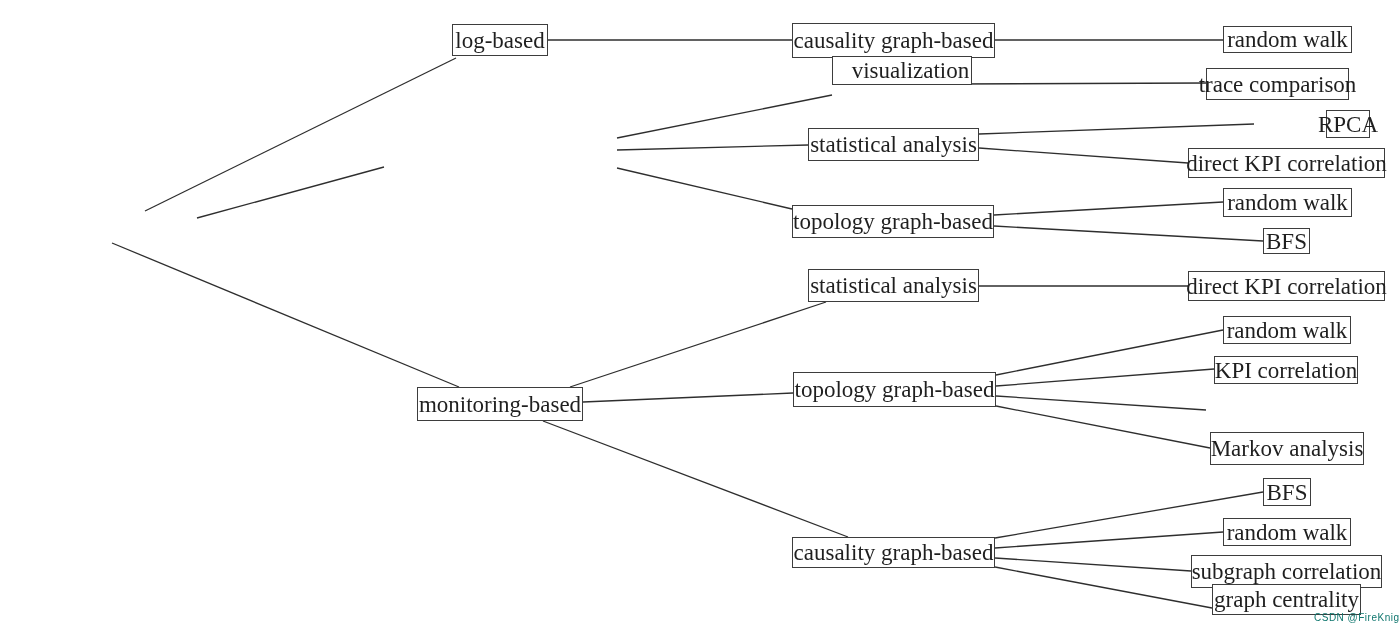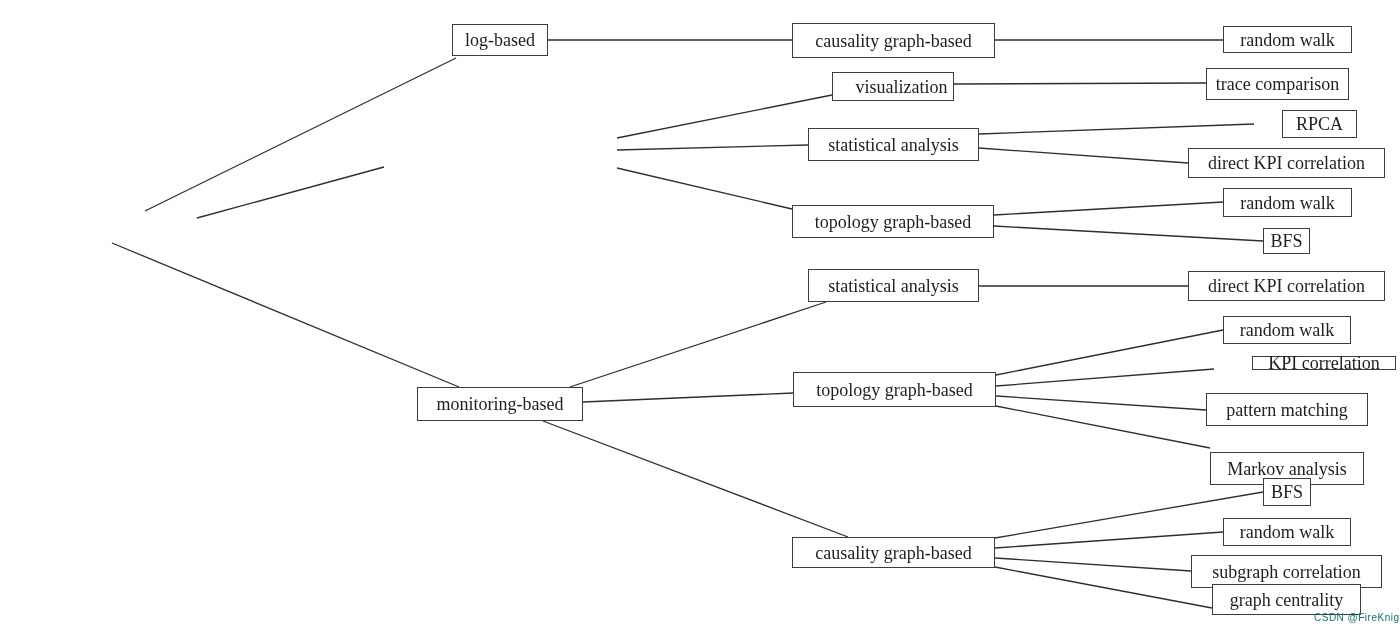--- a/index.html
+++ b/index.html
@@ -21,21 +21,21 @@
     stroke-width: 1.3;
   }
   .node {
     position: absolute;
     box-sizing: border-box;
     background: #ffffff;
     border: 1.5px solid #3d3d3d;
     display: flex;
     align-items: center;
     justify-content: center;
-    font-size: 18px;
+    font-size: 23px;
     color: #1f1f1f;
     white-space: nowrap;
     line-height: 1;
   }
   .watermark {
     position: absolute;
     left: 1314px;
     top: 612px;
     font-family: "Liberation Sans", sans-serif;
     font-size: 10px;
@@ -77,39 +77,38 @@
     <line x1="995" y1="567" x2="1212" y2="608"></line>
   </svg>
 
 
   <div class="node" style="left:452px;  top:24px;  width:96px;  height:32px;">log-based</div>
   <div class="node" style="left:417px;  top:387px; width:166px; height:34px;">monitoring-based</div>
 
   <div class="node" style="left:792px;  top:23px;  width:203px; height:35px;">causality graph-based</div>
   <div class="node" style="left:1223px; top:26px;  width:129px; height:27px;">random walk</div>
 
-  <div class="node" style="left:832px;  top:72px;  width:122px; height:29px;padding-left:17px;">visualization</div>
+  <div class="node" style="left:832px;  top:56px;  width:140px; height:29px;padding-left:17px;">visualization</div>
   <div class="node" style="left:1206px; top:68px;  width:143px; height:32px;">trace comparison</div>
 
   <div class="node" style="left:808px;  top:128px; width:171px; height:33px;">statistical analysis</div>
-  <div class="node" style="left:1282px; top:110px; width:75px;  height:28px;">RPCA</div>
+  <div class="node" style="left:1326px; top:110px; width:44px;  height:28px;">RPCA</div>
   <div class="node" style="left:1188px; top:148px; width:197px; height:30px;">direct KPI correlation</div>
 
   <div class="node" style="left:792px;  top:205px; width:202px; height:33px;">topology graph-based</div>
   <div class="node" style="left:1223px; top:188px; width:129px; height:29px;">random walk</div>
   <div class="node" style="left:1263px; top:228px; width:47px;  height:26px;">BFS</div>
 
   <div class="node" style="left:808px;  top:269px; width:171px; height:33px;">statistical analysis</div>
   <div class="node" style="left:1188px; top:271px; width:197px; height:30px;">direct KPI correlation</div>
 
   <div class="node" style="left:793px;  top:372px; width:203px; height:35px;">topology graph-based</div>
   <div class="node" style="left:1223px; top:316px; width:128px; height:28px;">random walk</div>
-  <div class="node" style="left:1214px; top:356px; width:144px; height:14px;margin-left:38px;">KPI correlation</div>
-  <div class="node" style="left:1206px; top:393px; width:162px; height:33px;">pattern matching</div>
-  <div class="node" style="left:1210px; top:452px; width:154px; height:33px;">Markov analysis</div>
+  <div class="node" style="left:1214px; top:356px; width:144px; height:28px;">KPI correlation</div>
+  <div class="node" style="left:1210px; top:432px; width:154px; height:33px;">Markov analysis</div>
 
   <div class="node" style="left:792px;  top:537px; width:203px; height:31px;">causality graph-based</div>
   <div class="node" style="left:1263px; top:478px; width:48px;  height:28px;">BFS</div>
   <div class="node" style="left:1223px; top:518px; width:128px; height:28px;">random walk</div>
   <div class="node" style="left:1191px; top:555px; width:191px; height:33px;">subgraph correlation</div>
   <div class="node" style="left:1212px; top:584px; width:149px; height:31px;text-align:right;">graph centrality</div>
 
   <div class="watermark">CSDN @FireKnight_</div>
 
 </div>

